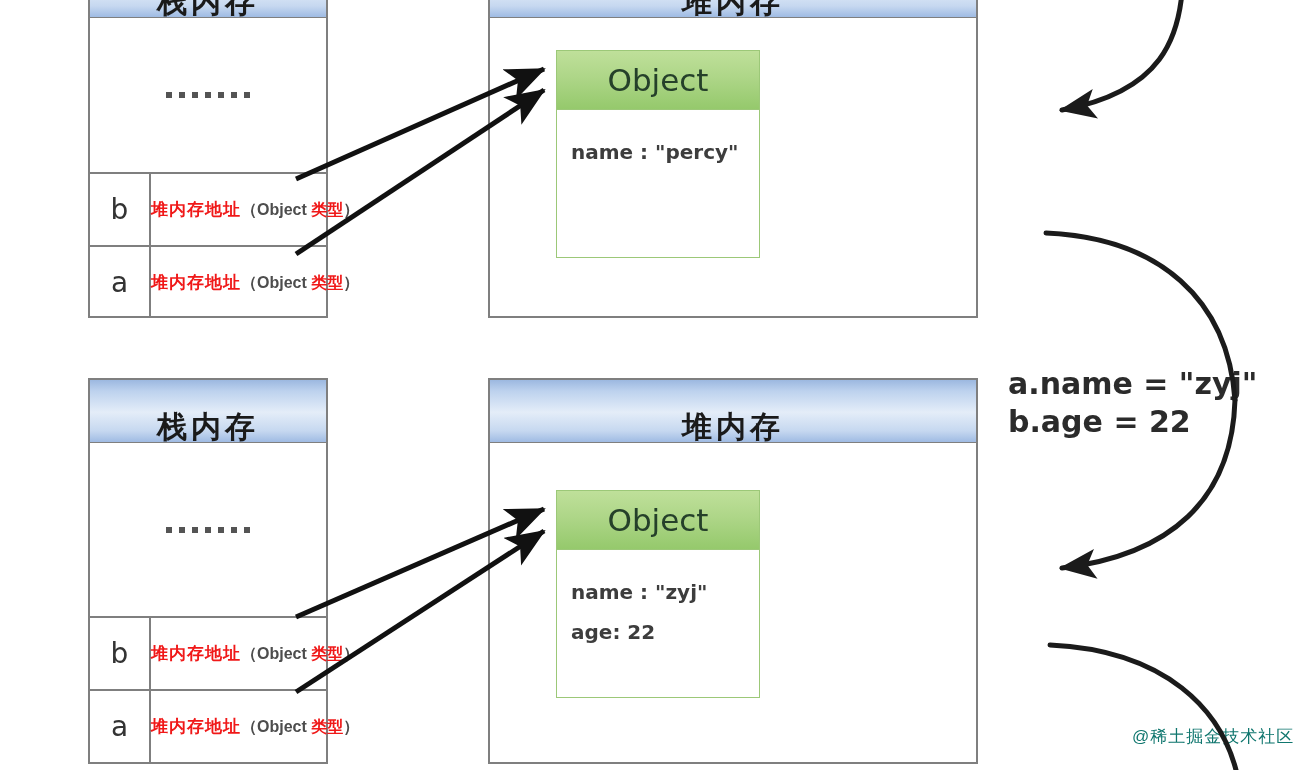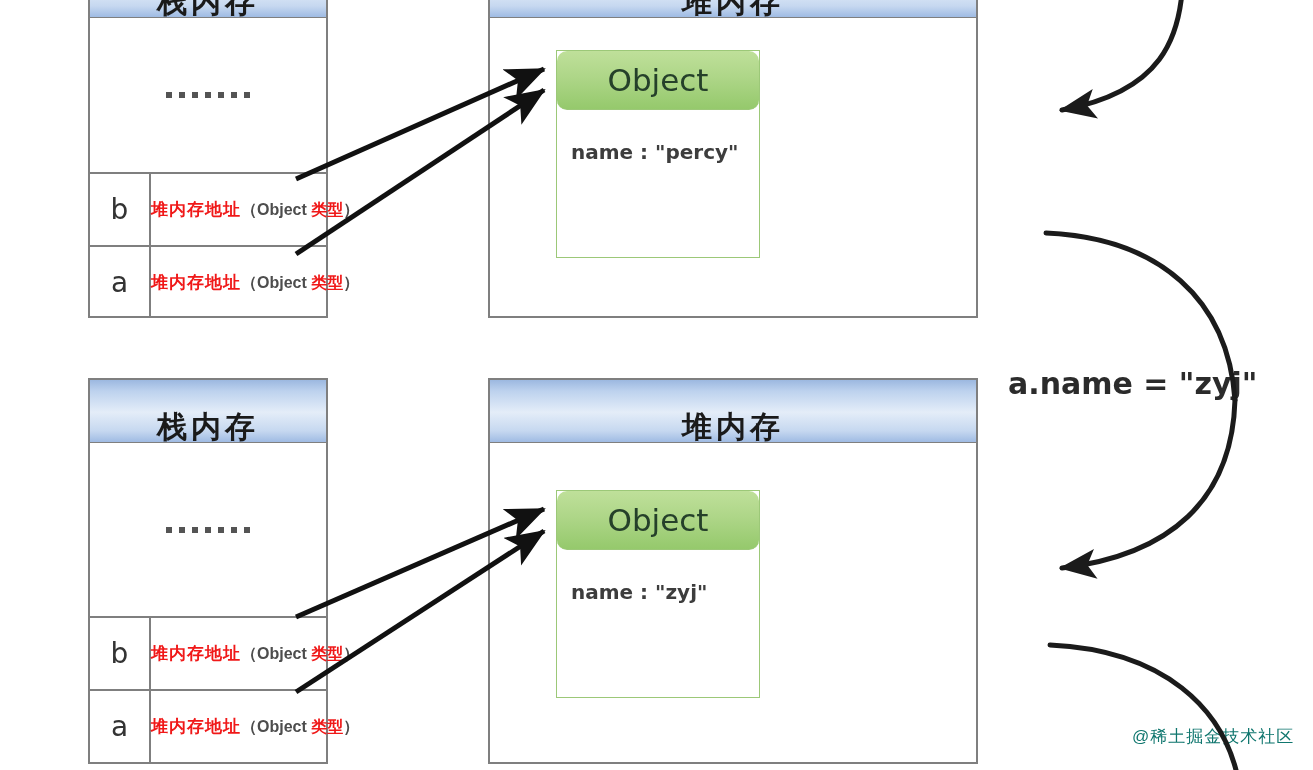--- a/index.html
+++ b/index.html
@@ -127,21 +127,20 @@
     width: 100%;
     height: 59px;
     background: linear-gradient(to bottom, #bfe09a 0%, #aed688 45%, #95c96c 100%);
     border-bottom: 1px solid #9cc878;
     display: flex;
     align-items: center;
     justify-content: center;
     font-size: 31px;
     color: #25402a;
     font-family: "DejaVu Sans", sans-serif;
-    border-radius: 10px;
   }
   .obj-card-body {
     box-sizing: border-box;
     padding: 30px 0 0 14px;
   }
   .obj-prop {
     font-size: 20px;
     font-weight: 700;
     color: #3d3d3d;
     white-space: nowrap;
@@ -276,25 +275,27 @@
     </div>
     <div class="panel-body" style="height:319px;"></div>
   </div>
 
   <div class="obj-card" style="left:556px; top:490px; width:204px; height:208px;">
     <div class="obj-card-header">
       <span>Object</span>
     </div>
     <div class="obj-card-body">
       <div class="obj-prop">name : "zyj"</div>
+      <div class="obj-prop">age: 22</div>
     </div>
   </div>
 
   <div class="annotation" style="left:1008px; top:365px;">
     <div>a.name = "zyj"</div>
+    <div>b.age = 22</div>
   </div>
 
   <div class="watermark" style="left:1132px; top:725px;">@稀土掘金技术社区</div>
 
   <svg id="arrows" viewBox="0 0 1313 770" xmlns="http://www.w3.org/2000/svg">
     <defs>
       <marker id="ah" markerWidth="9" markerHeight="9" refX="7.6" refY="3.3" orient="auto" markerUnits="strokeWidth">
         <path d="M0,0 L8,3.3 L0,6.6 L1.9,3.3 Z" fill="#111111"></path>
       </marker>
       <marker id="ahc" markerWidth="8" markerHeight="8" refX="6.8" refY="3" orient="auto" markerUnits="strokeWidth">

